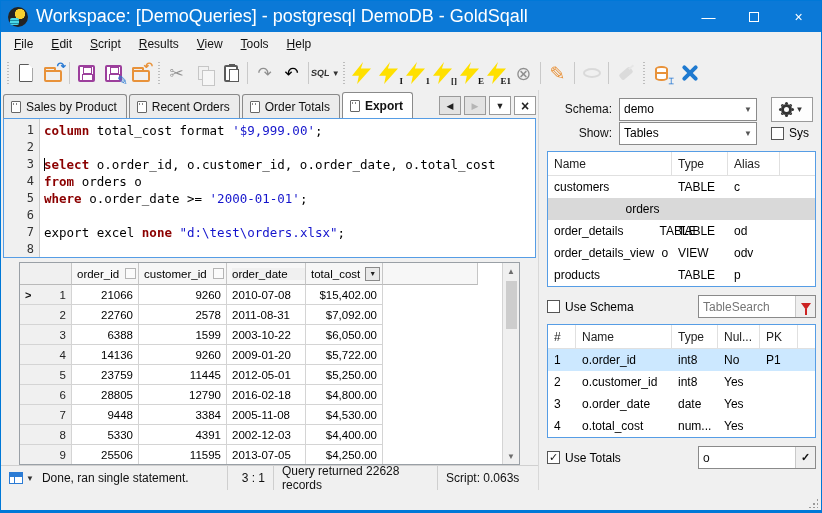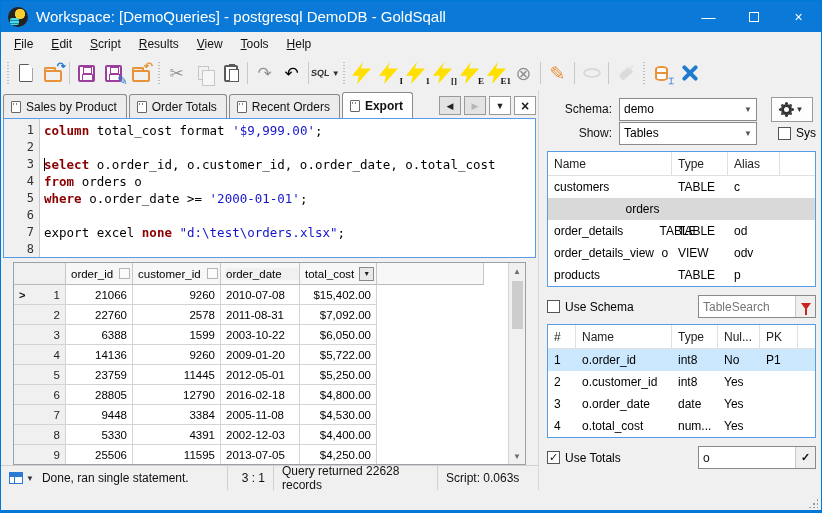--- a/index.html
+++ b/index.html
@@ -8,21 +8,21 @@
     position:relative; width:822px; height:513px; background:#f0f0f0;
     border:1px solid #0078d7; border-bottom:3px solid #0078d7;
     display:flex; flex-direction:column; overflow:hidden;
   }
   
   .titlebar{ height:31px; background:#0b79d7; display:flex; align-items:center; color:#fff; flex:0 0 auto;}
   .appicon{ width:20px; height:20px; margin:0 8px 0 7px; border-radius:50%;
     background:radial-gradient(circle at 60% 35%, #f7d030 0 28%, #232323 30% 100%); position:relative;}
   .appicon::after{ content:""; position:absolute; left:2px; bottom:2px; width:9px; height:7px;
     background:repeating-linear-gradient(#49d8e8 0 2px, #1b8ea6 2px 3px); border-radius:2px;}
-  .title-text{ font-size:15px; }
+  .title-text{ font-size:18px; }
   .win-controls{ margin-left:auto; display:flex; height:100%; }
   .win-btn{ width:45px; height:100%; display:flex; align-items:center; justify-content:center; font-size:14px; color:#fff; cursor:default;}
   .win-btn .sq{ width:10px; height:10px; border:1px solid #fff; display:inline-block;}
   
   .menubar{ height:24px; background:#f0f0f0; display:flex; align-items:center; font-size:12px; color:#111; flex:0 0 auto; padding-left:4px;}
   .menu-item{ padding:3px 9px; }
   .menu-item u{ text-decoration:underline; }
   
   .toolbar{ height:34px; background:#f0f0f0; display:flex; align-items:center; flex:0 0 auto; padding-left:2px; }
   .tgrip{ width:5px; height:22px; margin:0 2px;
@@ -91,21 +91,21 @@
   
   .editor{ height:140px; flex:0 0 auto; margin:0 2px; border:1px solid #569de5; background:#fff; display:flex; overflow:hidden;}
   .gutter{ width:36px; background:#f0f0f0; border-right:1px solid #c9c9c9; text-align:right; padding:3px 5px 0 0;
     font-family:"DejaVu Sans Mono",monospace; font-size:12px; color:#333; line-height:17px;}
   .code{ flex:1; padding:3px 0 0 4px; font-family:"DejaVu Sans Mono",monospace; font-size:12.5px; line-height:17px; white-space:pre; color:#000;}
   .code .kw{ color:#8b0000; font-weight:bold;}
   .code .str{ color:#1414cc;}
   .caret{ display:inline-block; width:1px; height:13px; background:#000; vertical-align:-2px; margin-right:-1px;}
   .hsplit{ height:4px; flex:0 0 auto;}
   
-  .gridwrap{ flex:1 1 auto; margin:0 12px; border:1px solid #9aa0a6; background:#fff; display:flex; min-height:0; overflow:hidden;gap:24px;}
+  .gridwrap{ flex:1 1 auto; margin:0 18px; border:1px solid #9aa0a6; background:#fff; display:flex; min-height:0; overflow:hidden;gap:24px;}
   .grid{ flex:1 1 auto; font-size:11.5px; color:#000; overflow:hidden;}
   .grow{ display:flex; height:20px; }
   .grow.head{ height:22px; background:#f7f7f7;}
   .gcell{ border-right:1px solid #d4d4d4; border-bottom:1px solid #d4d4d4; padding:0 5px; display:flex; align-items:center; overflow:hidden; white-space:nowrap;}
   .grow.head .gcell{ border-right:1px solid #c6c6c6; border-bottom:1px solid #b9b9b9;}
   .rowhdr{ width:52px; flex:0 0 auto; background:#f0f0f0; justify-content:flex-end; color:#222;}
   .rowhdr .marker{ margin-right:auto; font-weight:bold; font-size:11px; color:#111;}
   .gcell.num{ justify-content:flex-end;}
   .gcell.filler{ border-right:none; flex:1 1 auto; border-bottom:none;}
   .grow .filler{ border-bottom:none;}
@@ -131,21 +131,21 @@
   .prow{ display:flex; align-items:center; height:24px; flex:0 0 auto;}
   .plabel{ width:72px; text-align:right; padding-right:7px; color:#111;}
   .combo{ width:138px; height:23px; border:1px solid #8a8a8a; background:#fff; display:flex; align-items:center; padding:0 4px; position:relative;}
   .combo .cv{ flex:1; }
   .combo .chev{ font-size:8px; color:#555;}
   .gearbtn{ width:42px; height:25px; border:1px solid #9a9a9a; background:#fdfdfd; margin-left:14px; display:flex; align-items:center; justify-content:center; gap:4px;}
   .gear{ width:11px; height:11px; border-radius:50%; border:3px solid #333; position:relative;
     box-shadow:0 -6px 0 -4px #333, 0 6px 0 -4px #333, -6px 0 0 -4px #333, 6px 0 0 -4px #333, -4px -4px 0 -4px #333, 4px 4px 0 -4px #333, -4px 4px 0 -4px #333, 4px -4px 0 -4px #333;}
   .cbrow{ display:flex; align-items:center; gap:5px;}
   .cb{ width:13px; height:13px; border:1px solid #555; background:#fff; display:flex; align-items:center; justify-content:center; font-size:11px; color:#111; line-height:1;}
-  .sysbox{ margin-left:21px;}
+  .sysbox{ margin-left:14px;}
   .plist{ border:1px solid #569de5; background:#fff; margin-top:6px; flex:0 0 auto;}
   .lrow{ display:flex; height:22px; align-items:center; font-size:12px; color:#000;}
   .lrow.lhead{ height:24px; border-bottom:1px solid #e0e0e0; color:#222;}
   .lcell{ padding:0 6px; overflow:hidden; white-space:nowrap; height:100%; display:flex; align-items:center;}
   .lrow.lhead .lcell{ border-right:1px solid #e0e0e0;}
   .midrow{ margin-top:8px; display:flex; align-items:center; flex:0 0 auto;}
   .searchwrap{ margin-left:auto; width:118px; height:23px; border:1px solid #8a8a8a; background:#fff; display:flex; align-items:center;}
   .searchwrap input{ flex:1; border:none; outline:none; font-size:12px; padding:0 4px; min-width:0; font-family:"Liberation Sans",sans-serif; color:#111;}
   .sq-btn{ width:20px; height:21px; background:#efefef; border-left:1px solid #c9c9c9; display:flex; align-items:center; justify-content:center;}
   .funnel{ width:0; height:0; border-left:5px solid transparent; border-right:5px solid transparent; border-top:7px solid #c22; position:relative;}
@@ -289,25 +289,25 @@
     <div class="left">
 
       <div class="tabbar">
         <span id="tabs" style="display:flex;align-items:flex-end;">
             <div class="tab">
               <span class="tab-ico"></span>
               <span>Sales by Product</span>
             </div>
             <div class="tab">
               <span class="tab-ico"></span>
-              <span>Order Totals</span>
+              <span>Recent Orders</span>
             </div>
             <div class="tab">
               <span class="tab-ico"></span>
-              <span>Recent Orders</span>
+              <span>Order Totals</span>
             </div>
             <div class="tab active">
               <span class="tab-ico"></span>
               <span>Export</span>
             </div>
           </span>
         <div class="tabnav">
           <div class="navbtn">◀</div>
           <div class="navbtn disabled">▶</div>
           <div class="navbtn lite">▼</div>

